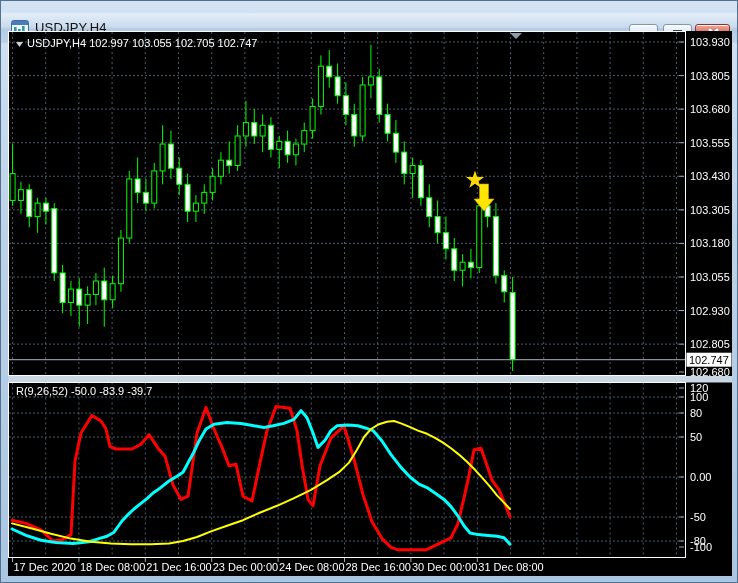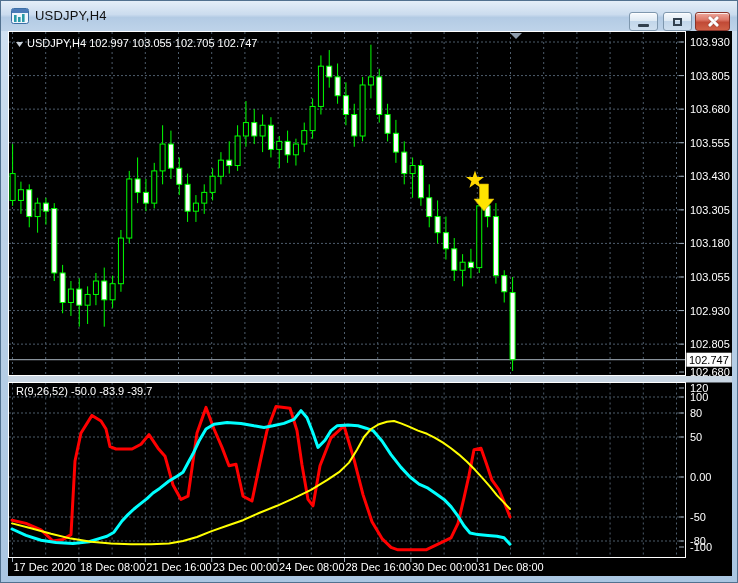--- a/index.html
+++ b/index.html
@@ -5,21 +5,21 @@
   html,body{margin:0;padding:0;background:#555;}
   *{box-sizing:border-box;}
   .window{
     position:relative;width:738px;height:583px;
     background:linear-gradient(180deg,#d3e3f3 0%,#bcd2e8 40%,#aac6e2 100%);
     border:1px solid #51718f;
     font-family:"Liberation Sans","DejaVu Sans",sans-serif;
     overflow:hidden;
   }
   .titlebar{
-    position:absolute;left:0;top:0;width:738px;height:30px;
+    position:absolute;left:0;top:12px;width:738px;height:30px;
     background:linear-gradient(180deg,#e4eef8 0%,#cbdcee 45%,#b3cbe4 55%,#bed3e9 100%);
     padding-left:12px;
   }
   .app-icon{position:absolute;left:10px;top:7px;width:18px;height:16px;}
   .window-title{
     position:absolute;left:34px;top:7px;font-size:13px;color:#111;
     letter-spacing:0.2px;
   }
   .wbtn{
     position:absolute;top:11px;height:19px;border-radius:3px;

